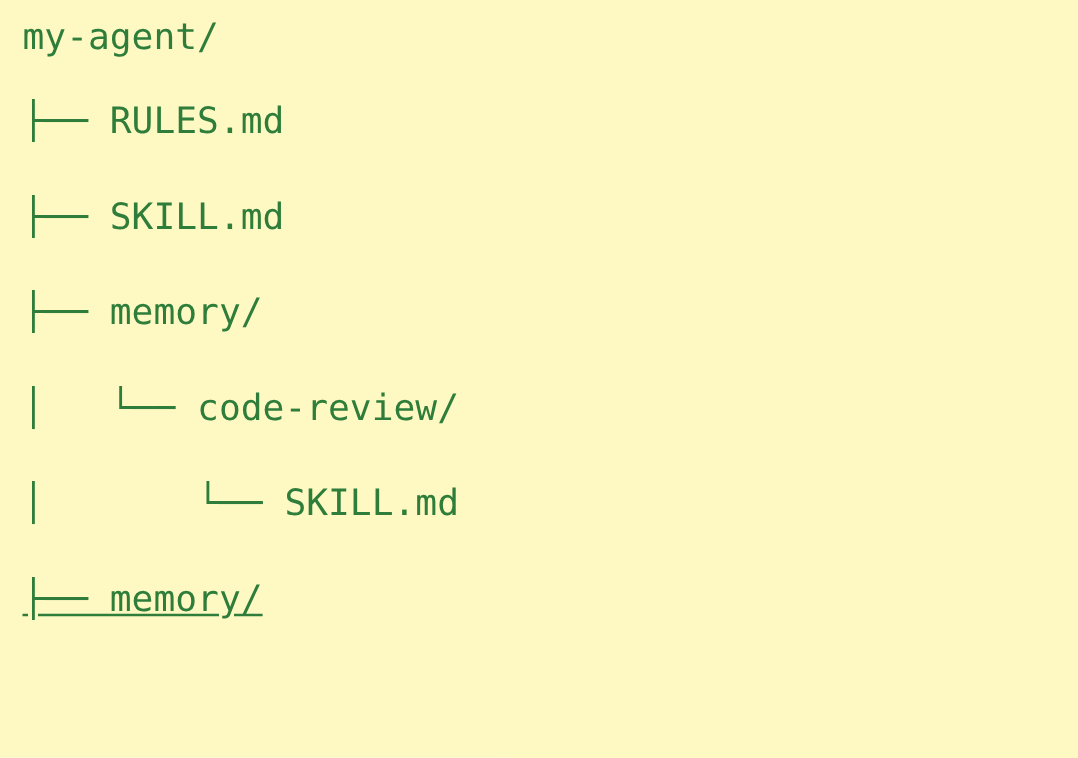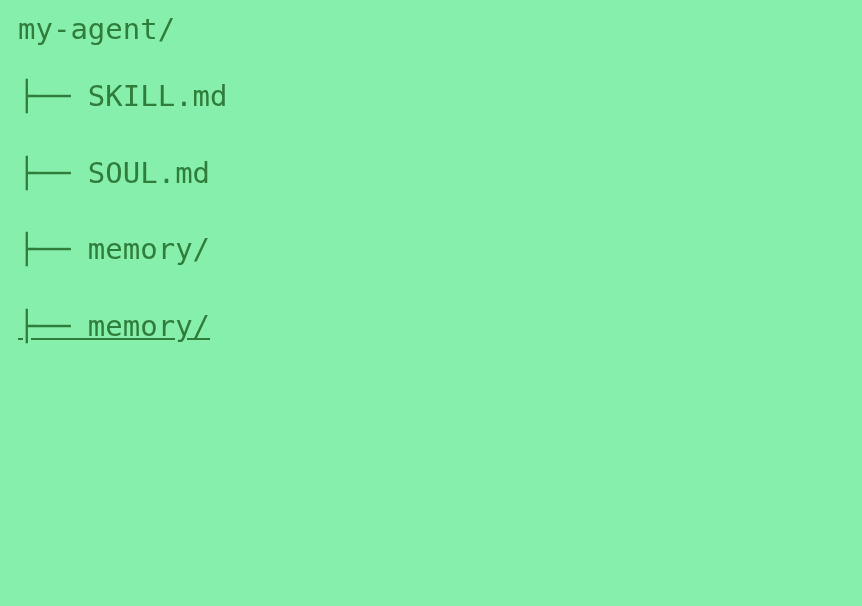--- a/index.html
+++ b/index.html
@@ -41,28 +41,30 @@
     white-space: pre;
     display: inline;
   }
   .root-line .line-text {
     font-weight: 400;
   }
 </style>
 </head>
 <body style="background: rgb(241, 243, 245);">
 
-<div id="tree-root" style="background: #86efac;">
+<div id="tree-root" style="background: #fef9c3;">
 
   <div class="tree-line root-line" style="color: rgb(47, 125, 58);"><span class="line-text">my-agent/</span></div>
 
 
+  <div class="tree-line" style="color: rgb(47, 125, 58);"><span class="line-text">├── RULES.md</span></div>
+
   <div class="tree-line" style="color: rgb(47, 125, 58);"><span class="line-text">├── SKILL.md</span></div>
-
-  <div class="tree-line" style="color: rgb(47, 125, 58);"><span class="line-text">├── SOUL.md</span></div>
 
   <div class="tree-line" style="color: rgb(47, 125, 58);"><span class="line-text">├── memory/</span></div>
 
+  <div class="tree-line" style="color: rgb(47, 125, 58);"><span class="line-text">│   └── code-review/</span></div>
 
+  <div class="tree-line" style="color: rgb(47, 125, 58);"><span class="line-text">│       └── SKILL.md</span></div>
 
   <div class="tree-line" style="color: rgb(47, 125, 58); text-decoration: underline;"><span class="line-text">├── memory/</span></div>
 
 </div>
 
 </body></html>

